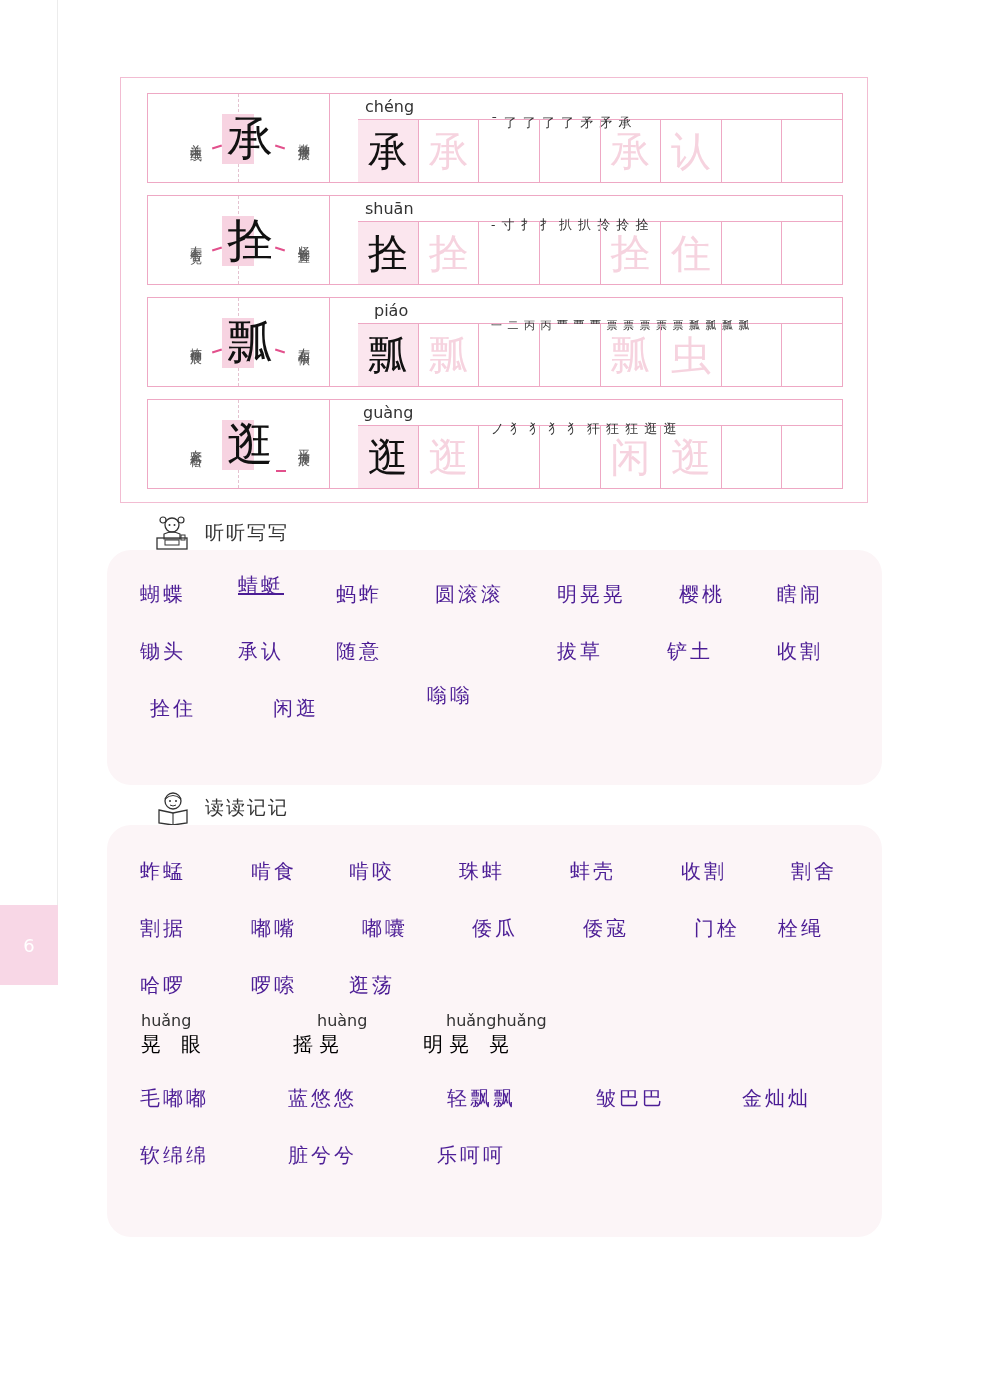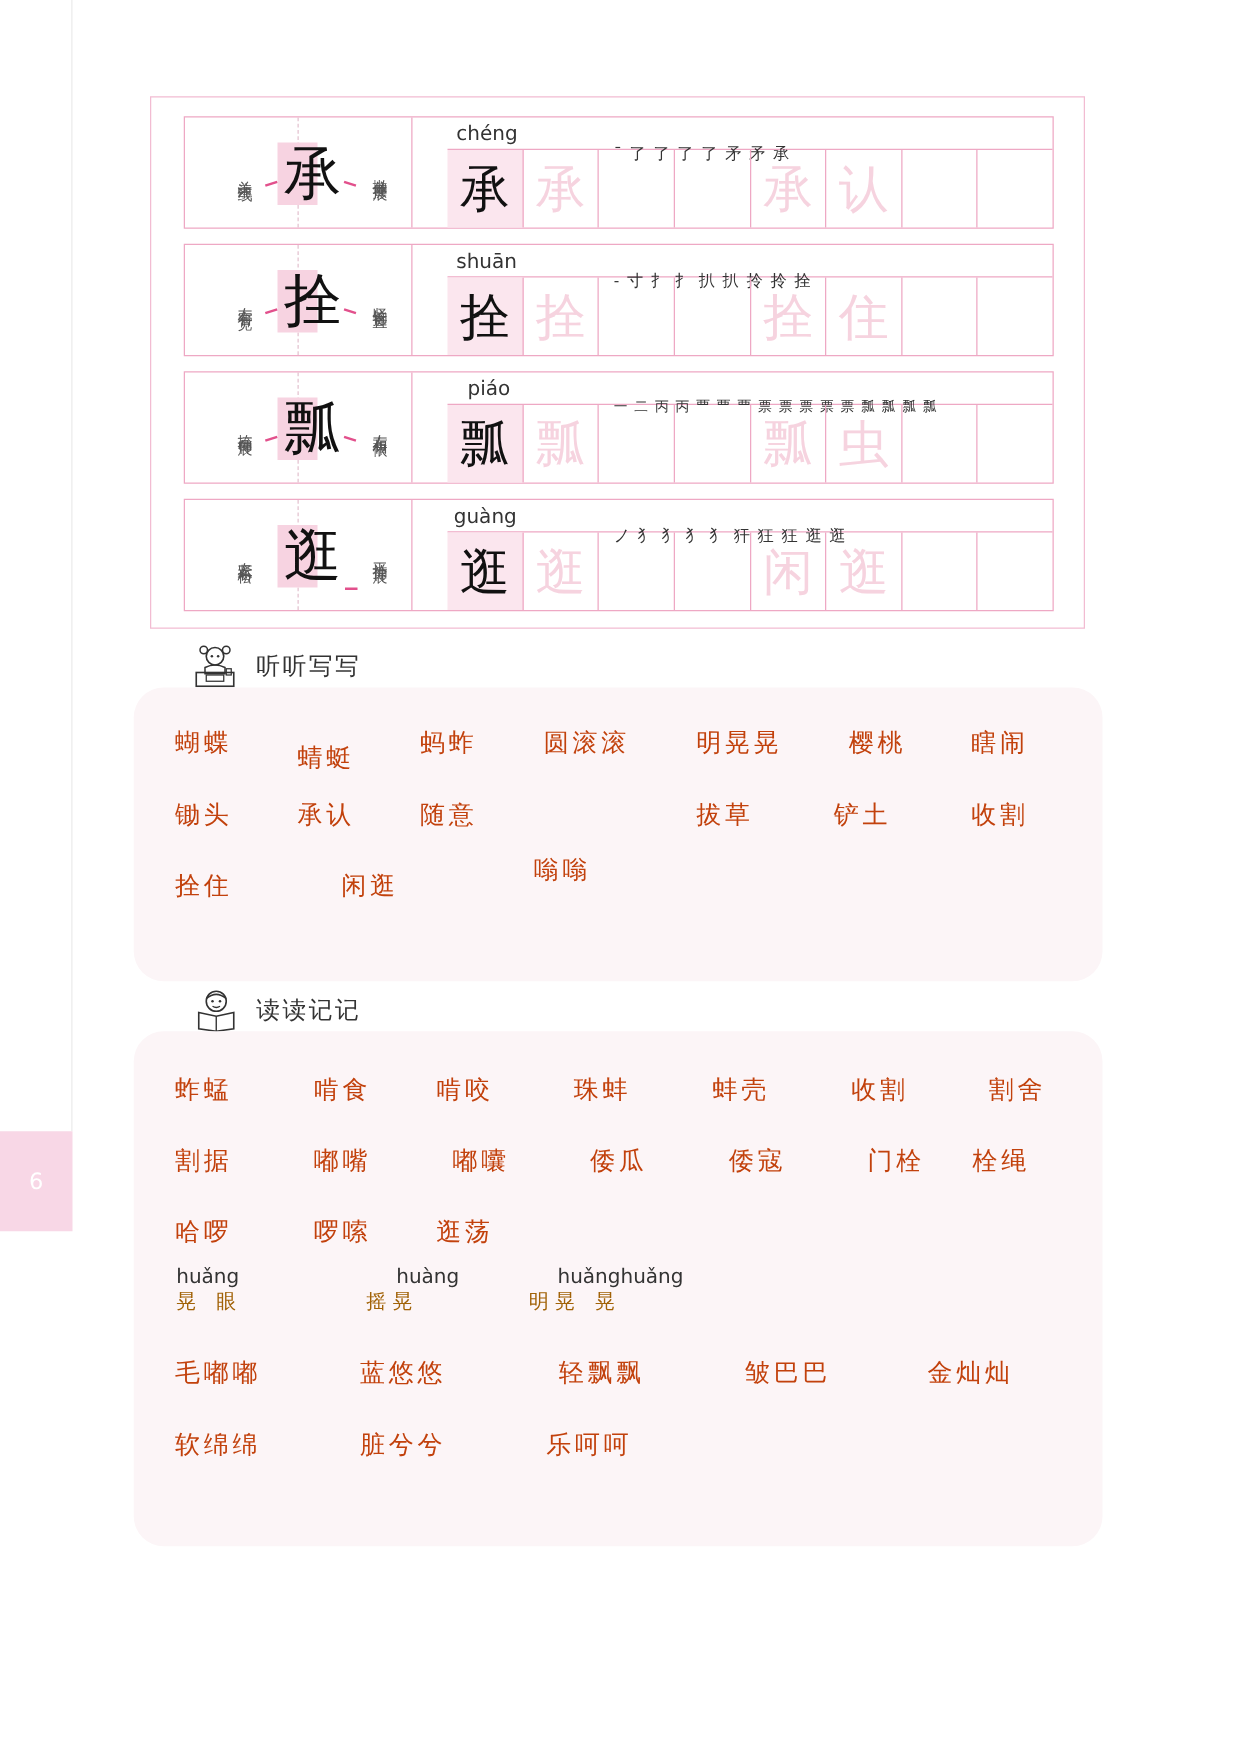--- a/index.html
+++ b/index.html
@@ -85,28 +85,28 @@
   
   .section-head {
     position: absolute; left: 155px; display: flex; align-items: center; gap: 14px;
   }
   .section-head .title { font-size: 19px; color: #333; letter-spacing: 2px; }
   .section-box {
     position: absolute; left: 107px; width: 775px;
     background: #fcf5f7; border-radius: 24px;
   }
   .word {
-    position: absolute; font-size: 20px; color: #c2410c; white-space: nowrap; letter-spacing: 3px;
+    position: absolute; font-size: 20px; color: #4c1d95; white-space: nowrap; letter-spacing: 3px;
   }
   .ruby-word { position: absolute; white-space: nowrap; }
   .ruby-word .py {
     position: absolute; top: 0; font-family: "DejaVu Sans", sans-serif; font-size: 16px; color: #333;
   }
   .ruby-word .hz {
-    position: absolute; top: 20px; font-size: 16px; color: #a16207;
+    position: absolute; top: 20px; font-size: 20px; color: #000000;
   }
 </style>
 </head>
 <body>
 
 <div class="margin-line"></div>
 <div class="page-tab">
   <span>6</span>
 </div>
 
@@ -235,36 +235,36 @@
     <rect x="2" y="23" width="30" height="11" fill="none" stroke="#333" stroke-width="1.3"></rect>
     <rect x="10" y="25" width="14" height="5" fill="none" stroke="#333" stroke-width="1"></rect>
     <rect x="26" y="20" width="4" height="5" fill="none" stroke="#333" stroke-width="1"></rect>
   </svg>
   <span class="title">听听写写</span>
 </div>
 
 <div class="section-box" style="top:550px; height:235px;">
 
   <span class="word" style="left:33px; top:31px;">蝴蝶</span>
-  <span class="word" style="left:131px; top:43px;">蜻蜓</span>
+  <span class="word" style="left:131px; top:22px;text-decoration:underline;">蜻蜓</span>
   <span class="word" style="left:229px; top:31px;">蚂蚱</span>
   <span class="word" style="left:328px; top:31px;">圆滚滚</span>
   <span class="word" style="left:450px; top:31px;">明晃晃</span>
   <span class="word" style="left:572px; top:31px;">樱桃</span>
   <span class="word" style="left:670px; top:31px;">瞎闹</span>
 
   <span class="word" style="left:33px; top:88px;">锄头</span>
   <span class="word" style="left:131px; top:88px;">承认</span>
   <span class="word" style="left:229px; top:88px;">随意</span>
   <span class="word" style="left:320px; top:88px;margin-top:44px;">嗡嗡</span>
   <span class="word" style="left:450px; top:88px;">拔草</span>
   <span class="word" style="left:560px; top:88px;">铲土</span>
   <span class="word" style="left:670px; top:88px;">收割</span>
 
-  <span class="word" style="left:33px; top:145px;">拴住</span>
+  <span class="word" style="left:43px; top:145px;">拴住</span>
   <span class="word" style="left:131px; top:145px;margin-left:35px;">闲逛</span>
 </div>
 
 <div class="section-head" style="top:790px;">
   <svg width="36" height="36" viewBox="0 0 36 36">
     <circle cx="18" cy="11" r="8" fill="none" stroke="#333" stroke-width="1.3"></circle>
     <path d="M10 9 Q18 2 26 9" fill="none" stroke="#333" stroke-width="1.2"></path>
     <circle cx="15" cy="11" r="1" fill="#333"></circle>
     <circle cx="21" cy="11" r="1" fill="#333"></circle>
     <path d="M15 15 Q18 17 21 15" fill="none" stroke="#333" stroke-width="1"></path>

